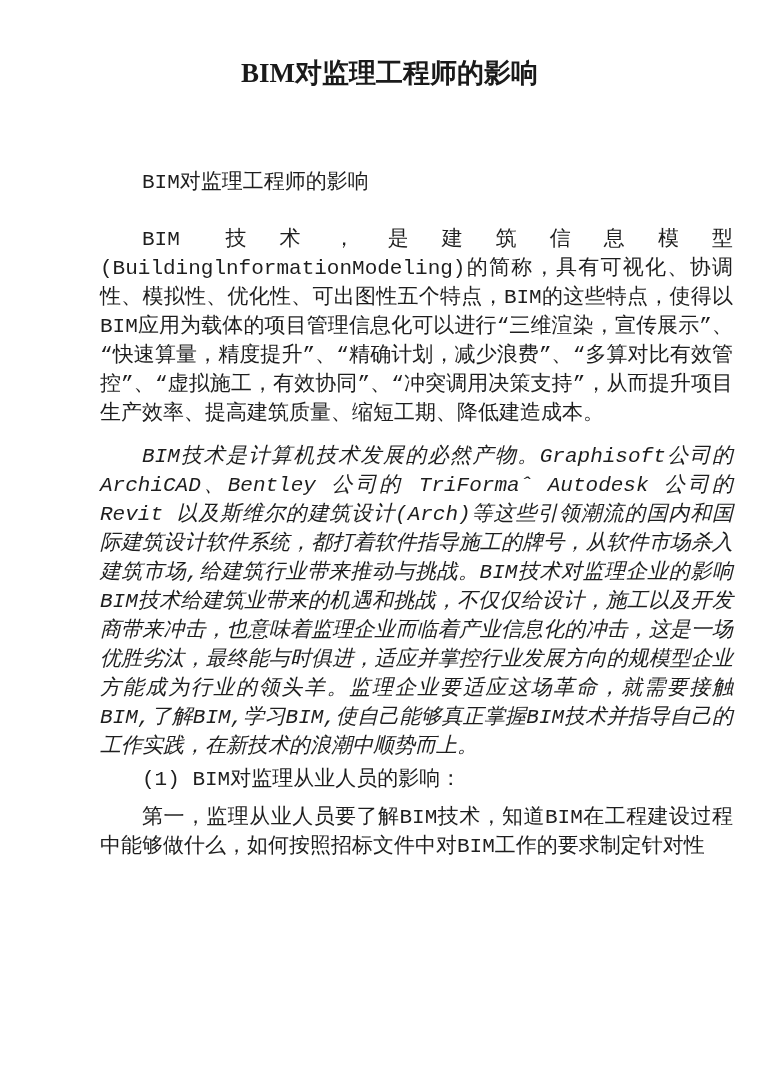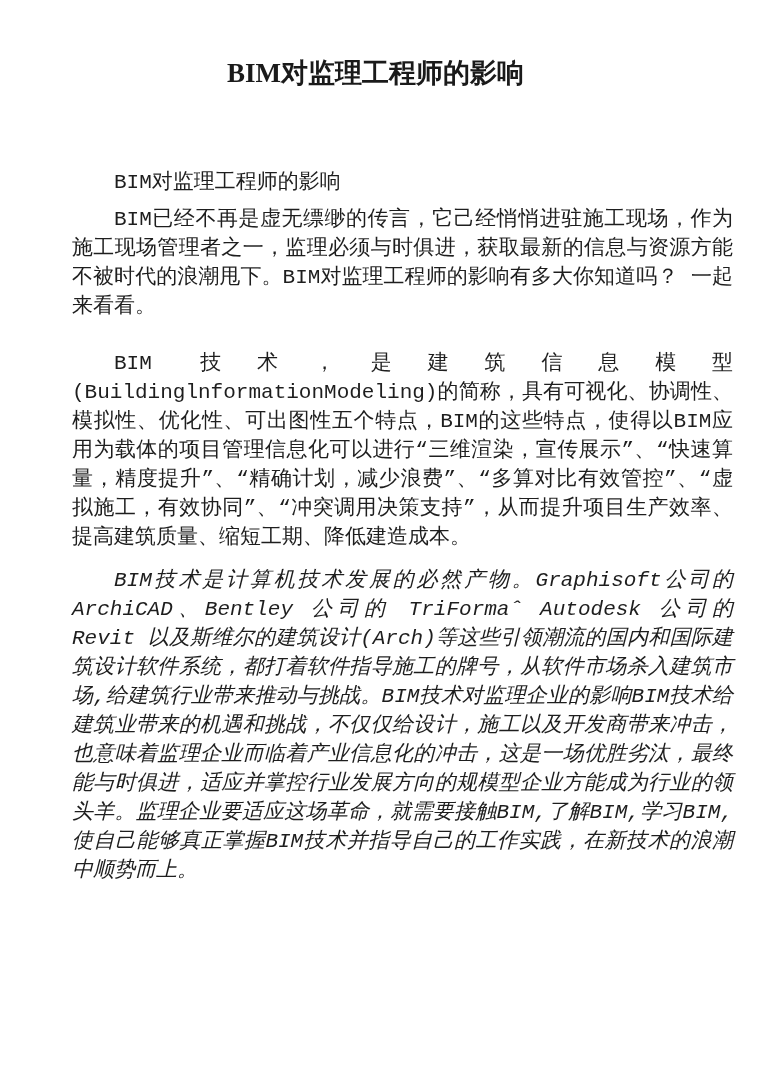--- a/index.html
+++ b/index.html
@@ -6,21 +6,21 @@
     margin: 0;
     padding: 0;
     background: #ffffff;
   }
   .page {
     position: relative;
     width: 763px;
     height: 1080px;
     background: #ffffff;
     box-sizing: border-box;
-    padding: 58px 30px 0 72px;
+    padding: 58px 30px 0 100px;
     color: #1e1e1e;
     overflow: hidden;
   }
   .doc-title {
     font-family: "Liberation Serif", "DejaVu Serif", serif;
     font-size: 27px;
     font-weight: 600;
     line-height: 1.15;
     text-align: center;
     margin: 0 0 0 -54px; 
@@ -43,20 +43,21 @@
   .p4       { margin-top: 9px;  }
 </style>
 </head>
 <body>
 
 <div class="page">
   <h1 class="doc-title">BIM对监理工程师的影响</h1>
 
   <p class="block subtitle">BIM对监理工程师的影响</p>
 
-  <p class="block p1">BIM已经不再是虚无缥缈的传言，它己经悄悄进驻施工现场，作为施工现场管理者之一，监理必须与时俱进，获取最新的信息与资源方能不被时代的浪潮甩下。BIM对监理工程师的影响有多大你知道吗？ 一起来看看。</p>
 
   <p class="block p2">BIM 技术，是建筑信息模型(BuildinglnformationModeling)的简称，具有可视化、协调性、模拟性、优化性、可出图性五个特点，BIM的这些特点，使得以BIM应用为载体的项目管理信息化可以进行“三维渲染，宣传展示”、“快速算量，精度提升”、“精确计划，减少浪费”、“多算对比有效管控”、“虚拟施工，有效协同”、“冲突调用决策支持”，从而提升项目生产效率、提高建筑质量、缩短工期、降低建造成本。</p>
 
   <p class="block p3">BIM技术是计算机技术发展的必然产物。Graphisoft公司的ArchiCAD、Bentley 公司的 TriFormaˆ Autodesk 公司的 Revit 以及斯维尔的建筑设计(Arch)等这些引领潮流的国内和国际建筑设计软件系统，都打着软件指导施工的牌号，从软件市场杀入建筑市场,给建筑行业带来推动与挑战。BIM技术对监理企业的影响BIM技术给建筑业带来的机遇和挑战，不仅仅给设计，施工以及开发商带来冲击，也意味着监理企业而临着产业信息化的冲击，这是一场优胜劣汰，最终能与时俱进，适应并掌控行业发展方向的规模型企业方能成为行业的领头羊。监理企业要适应这场革命，就需要接触BIM,了解BIM,学习BIM,使自己能够真正掌握BIM技术并指导自己的工作实践，在新技术的浪潮中顺势而上。</p>
 
+  <p class="block heading">(1) BIM对监理从业人员的影响：</p>
 
+  <p class="block p4">第一，监理从业人员要了解BIM技术，知道BIM在工程建设过程中能够做什么，如何按照招标文件中对BIM工作的要求制定针对性</p>
 </div>
 
 </body></html>

